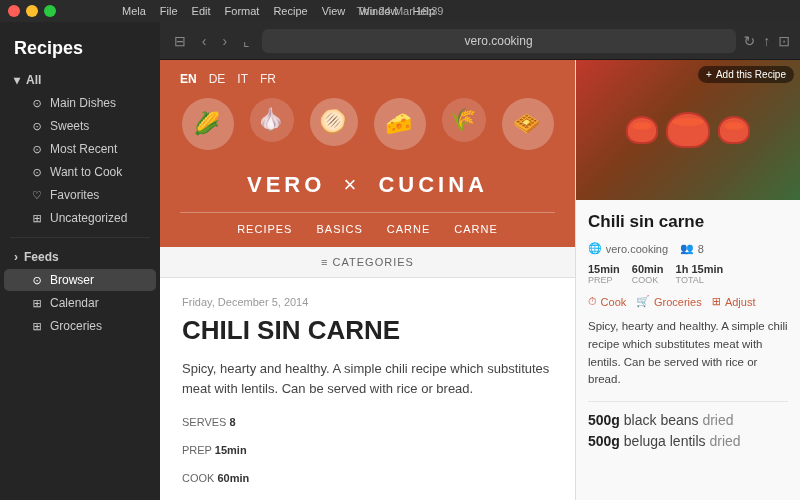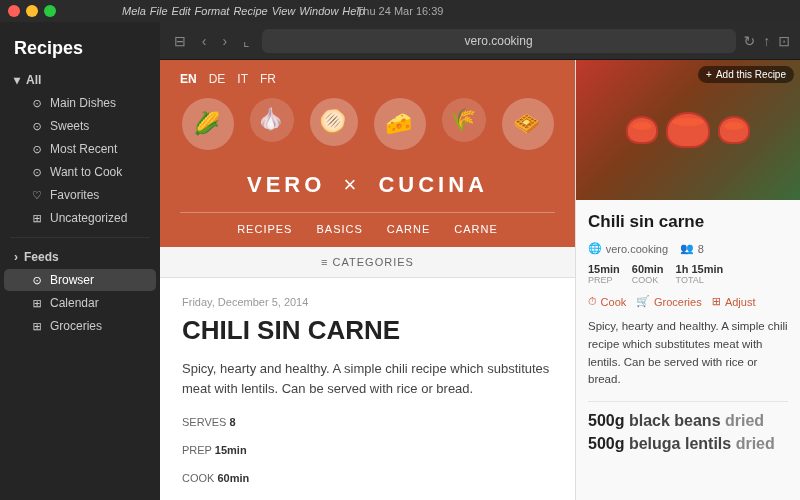--- a/index.html
+++ b/index.html
@@ -23,23 +23,22 @@
     }
     .titlebar-text {
       position: absolute;
       left: 50%;
       transform: translateX(-50%);
       color: #aaa;
       font-size: 11px;
     }
     .titlebar-menu {
       display: flex;
-      gap: 4px;
+      gap: 14px;
       margin-left: 60px;
-      font-style: italic;
     }
     .titlebar-menu span {
       color: #ccc;
       font-size: 11px;
       cursor: pointer;
     }
     .traffic-light {
       width: 12px;
       height: 12px;
       border-radius: 50%;
@@ -408,24 +407,23 @@
       color: #444;
       line-height: 1.55;
       margin-bottom: 12px;
     }
     .divider-line {
       height: 1px;
       background: #e5e5e5;
       margin-bottom: 10px;
     }
     .ingredient-item {
-      font-size: 16px;
+      font-size: 14px;
       color: #444;
       margin-bottom: 5px;
-      font-weight: bold;
     }
     .ingredient-item strong {
       color: #222;
     }
     .ingredient-item em {
       color: #888;
       font-style: normal;
     }
   </style>
 </head>

